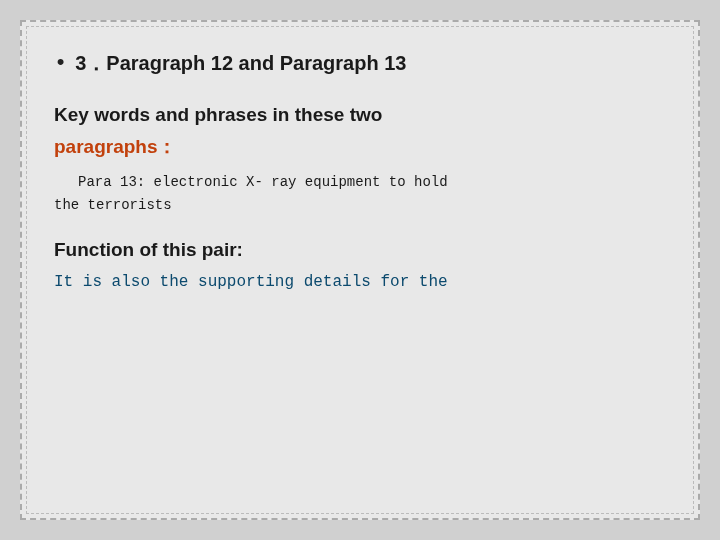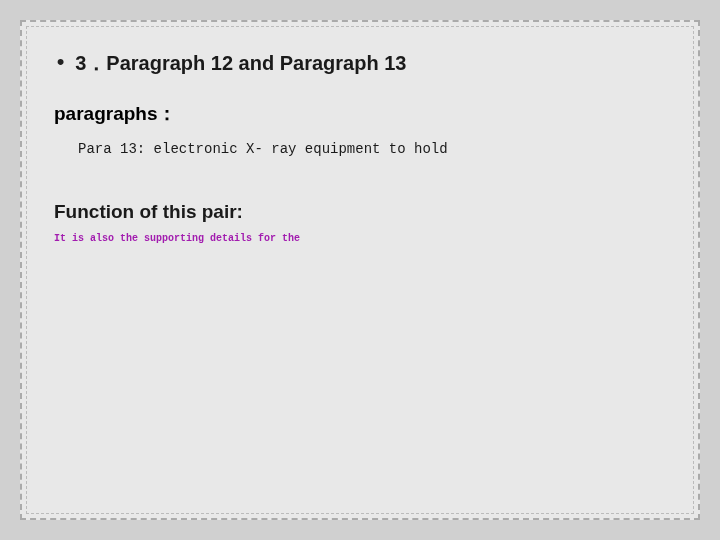--- a/index.html
+++ b/index.html
@@ -60,21 +60,21 @@
       font-weight: bold;
       color: #1a1a1a;
       font-family: 'Arial', sans-serif;
       margin-bottom: 4px;
       line-height: 1.5;
     }
 
     .paragraphs-label {
       font-size: 19px;
       font-weight: bold;
-      color: #000000;
+      color: #c2410c;
       font-family: 'Arial', sans-serif;
       margin-bottom: 10px;
     }
 
     .para-block {
       font-size: 14px;
       color: #1a1a1a;
       font-family: 'Courier New', Courier, monospace;
       line-height: 1.65;
       margin-bottom: 4px;
@@ -84,54 +84,55 @@
       display: inline-block;
       width: 48px;
     }
 
     .para-block .indent2 {
       display: inline-block;
       width: 24px;
     }
 
     .function-section {
-      margin-top: 40px;
+      margin-top: 22px;
     }
 
     .function-title {
       font-size: 19px;
       font-weight: bold;
       color: #1a1a1a;
       font-family: 'Arial', sans-serif;
       margin-bottom: 8px;
     }
 
     .function-body {
-      font-size: 10px;
-      color: #a21caf;
+      font-size: 16px;
+      color: #0c4a6e;
       font-family: 'Courier New', Courier, monospace;
       line-height: 1.65;
-      font-weight: bold;
     }
   </style>
 </head>
 <body>
 
 <div class="card">
 
   <div class="title-row">
     <span class="bullet">•</span>
     <span class="title-text">3．Paragraph 12 and Paragraph 13</span>
   </div>
 
+  <div class="key-words-line">Key  words  and  phrases  in  these  two</div>
   <div class="paragraphs-label">paragraphs：</div>
 
 
   <div class="para-block" style="margin-top: 11px;">
     <span class="indent2"></span><span>Para 13: electronic X- ray equipment to hold</span><br>
+    <span>the terrorists</span>
   </div>
 
   <div class="function-section">
     <div class="function-title">Function of this pair:</div>
     <div class="function-body">
       <span class="indent"></span><span>It is also the supporting details for the</span><br>
     </div>
   </div>
 
 </div>

